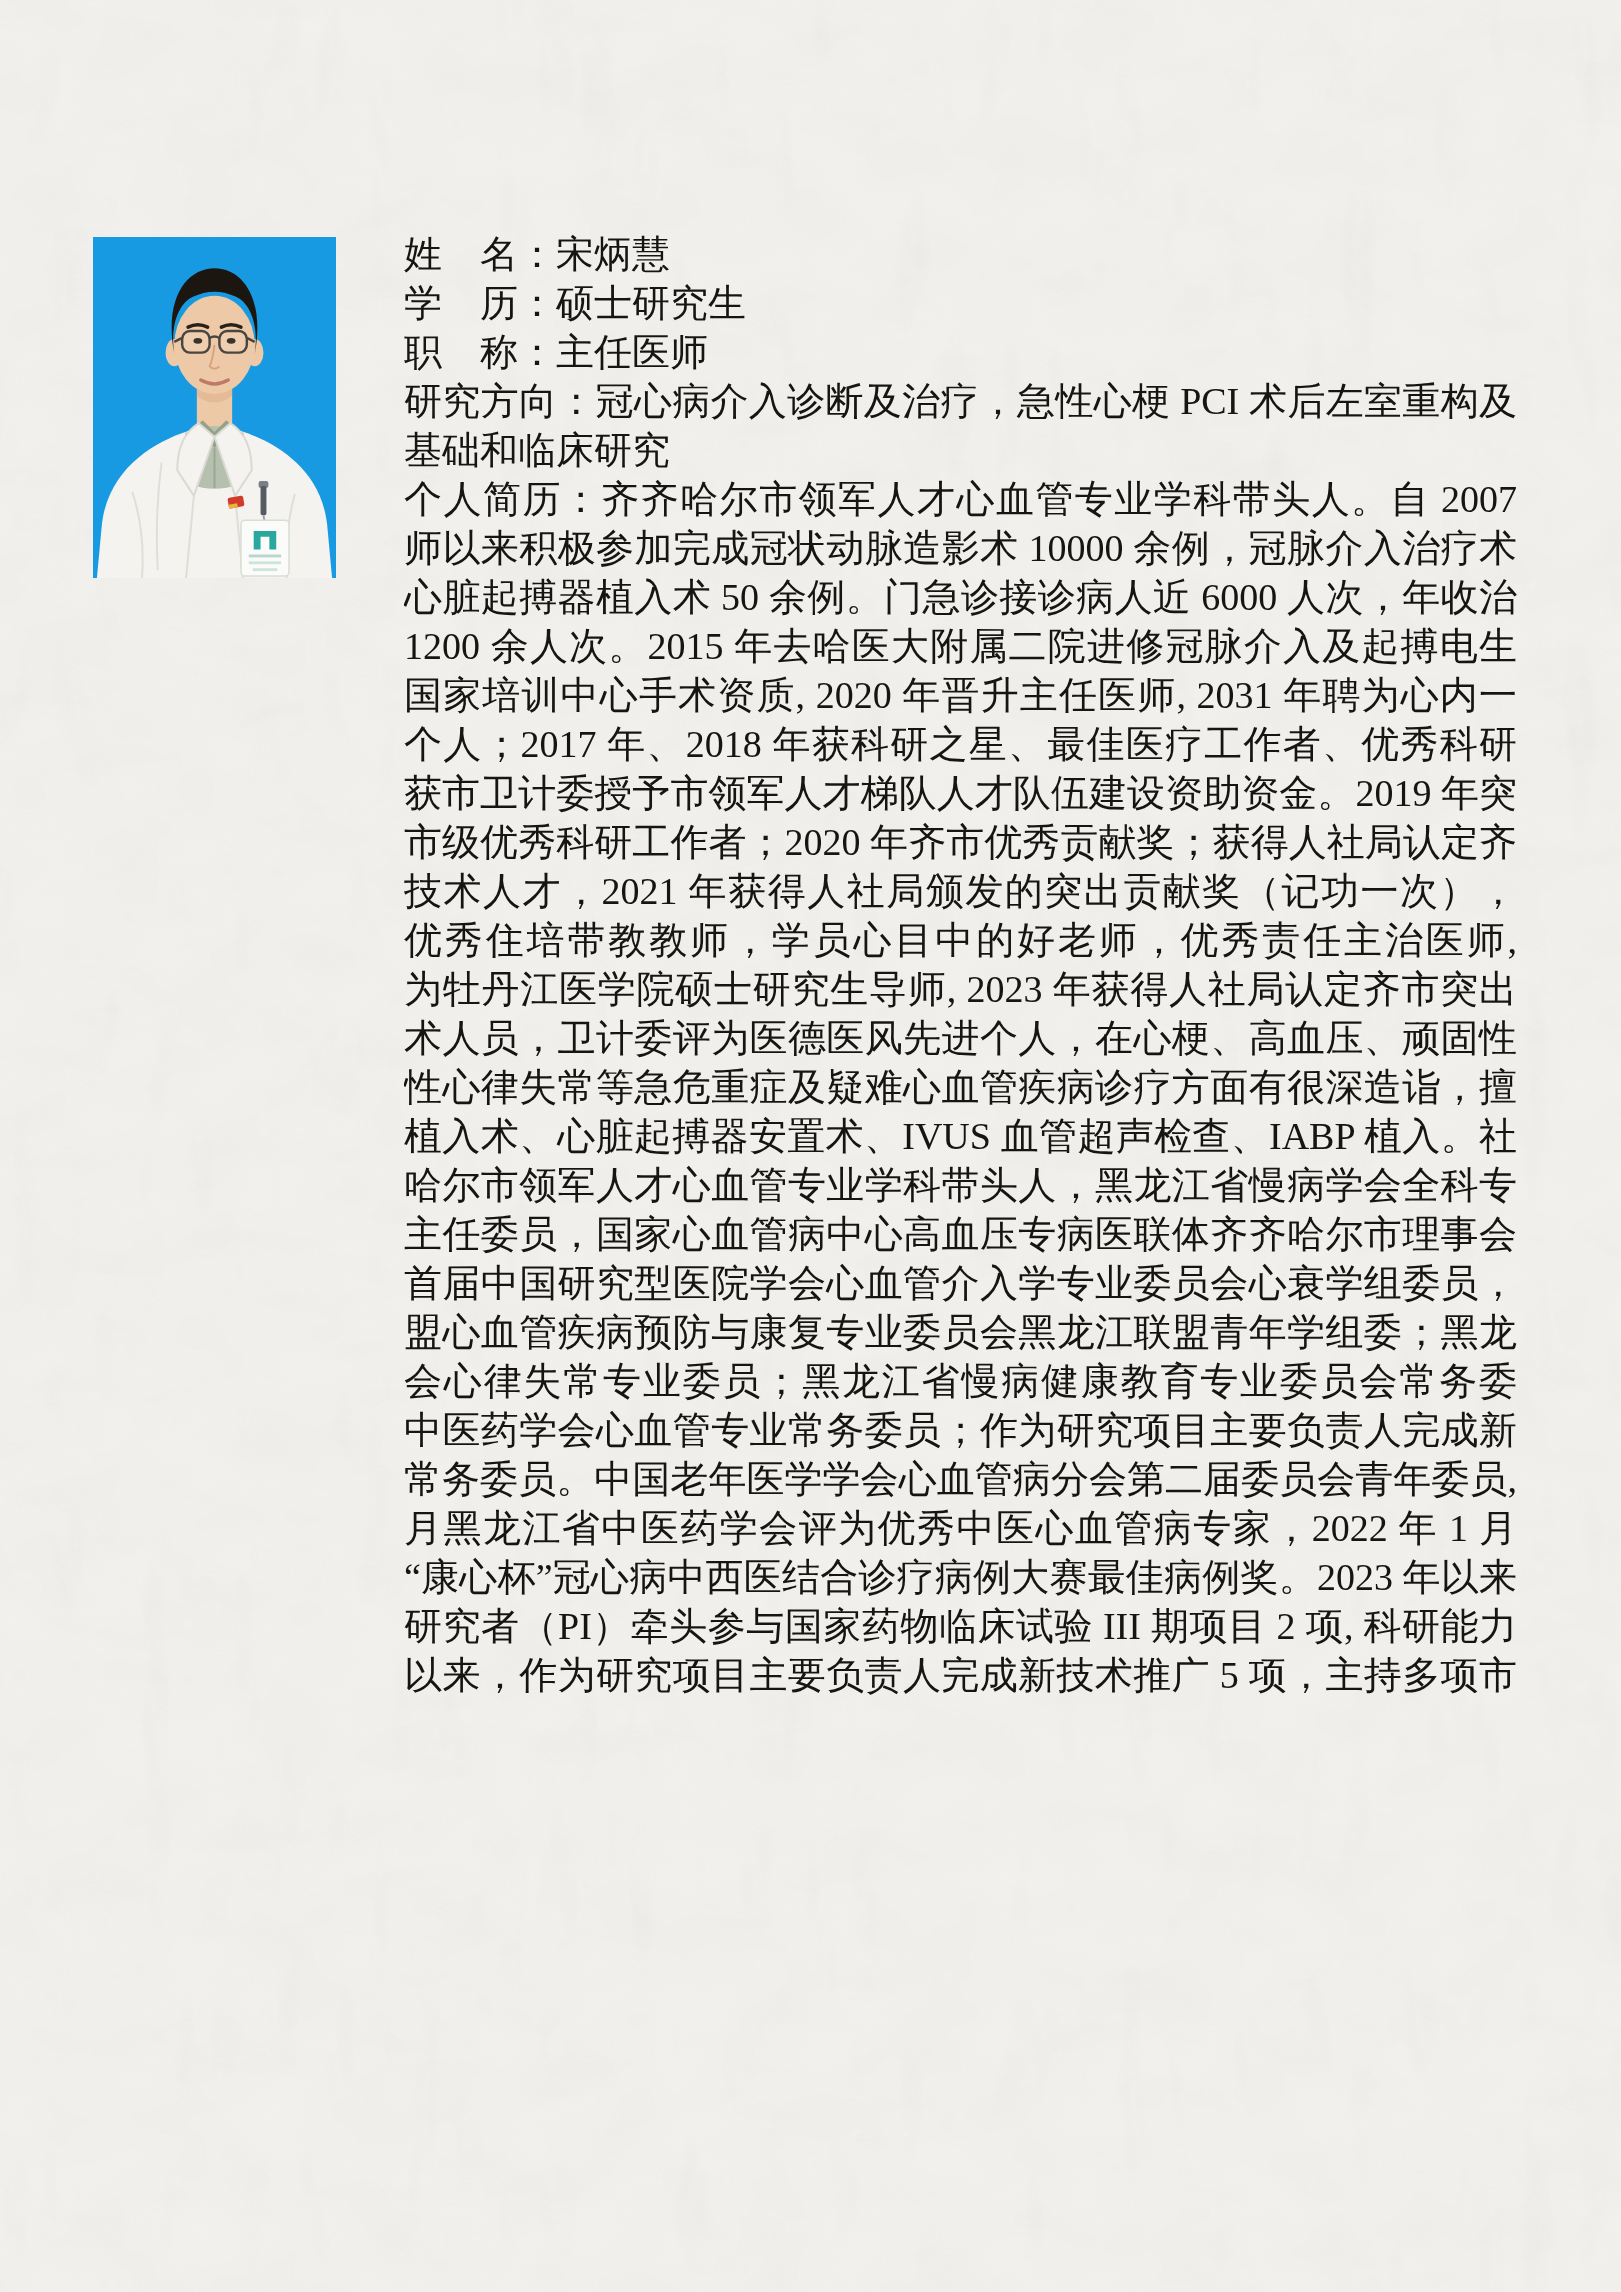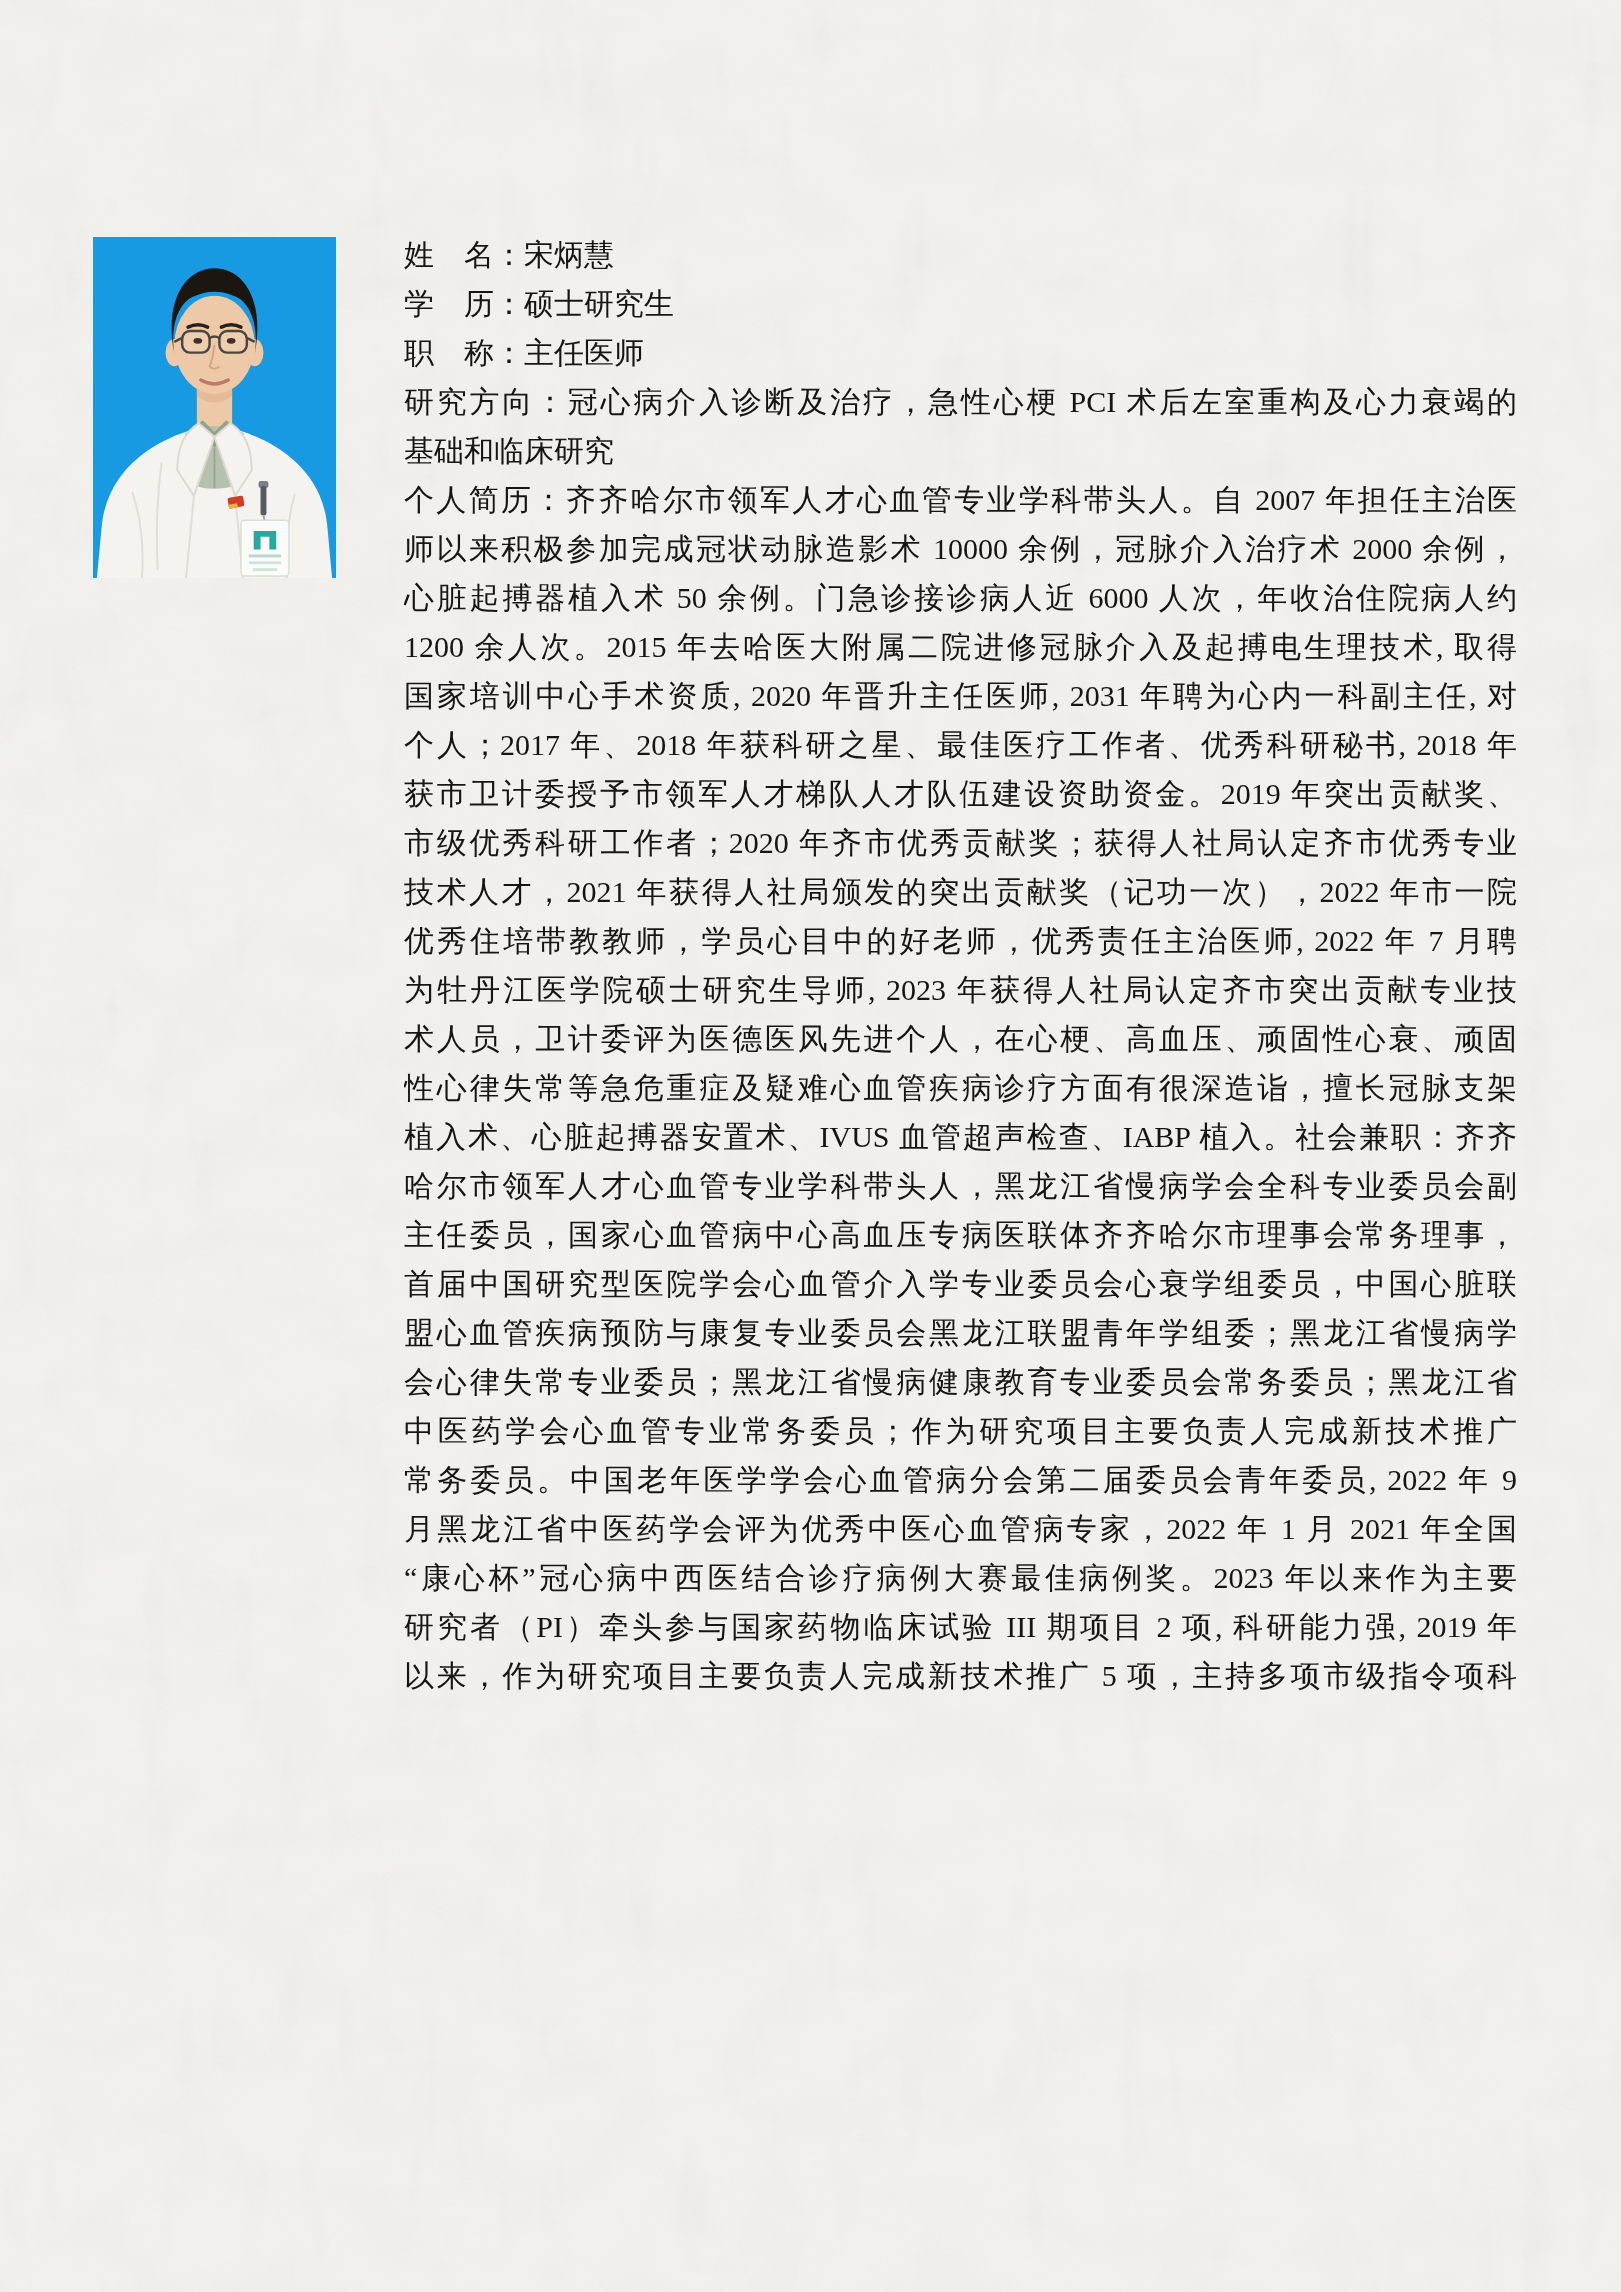--- a/index.html
+++ b/index.html
@@ -36,21 +36,21 @@
     line-height: 0;
   }
   .photo svg { display: block; }
   .skin { fill: #eec9a7; }
   .text-block {
     position: absolute;
     left: 404px;
     top: 230px;
     width: 1113px;
     color: #171513;
-    font-size: 30px;
+    font-size: 38px;
   }
   .line {
     height: 49px;
     line-height: 49px;
     text-align: justify;
     text-align-last: justify;
     overflow: hidden;
   }
   .line.short {
     text-align: left;

